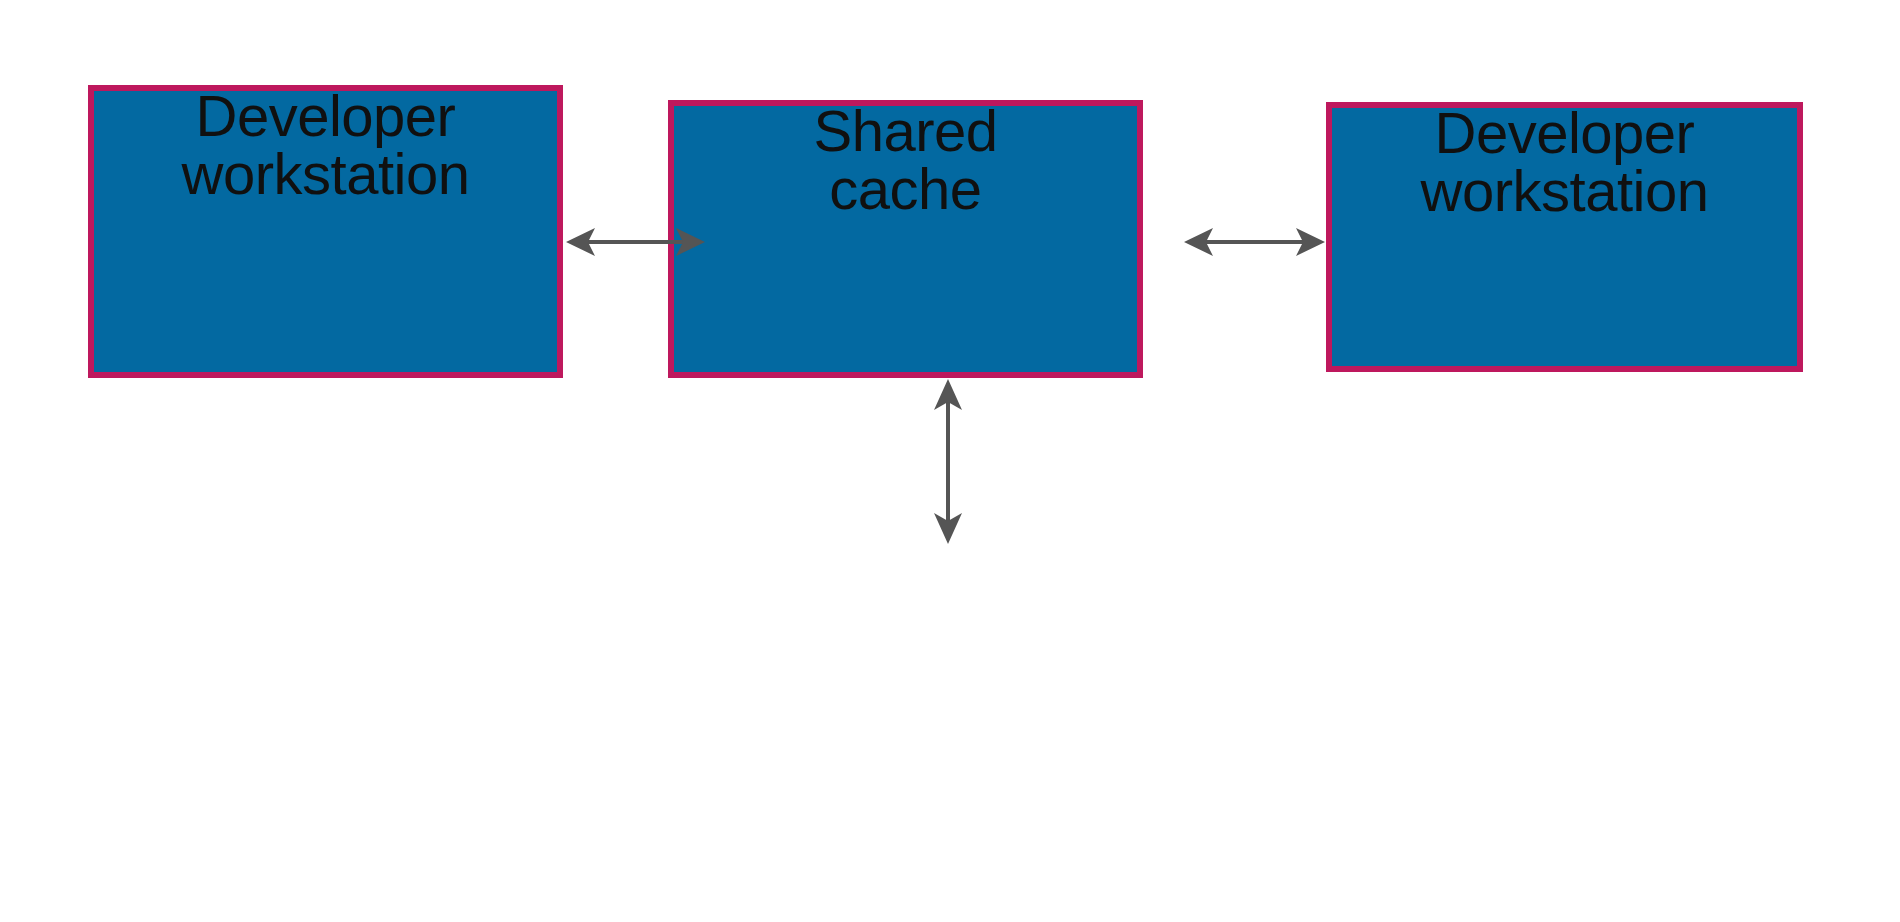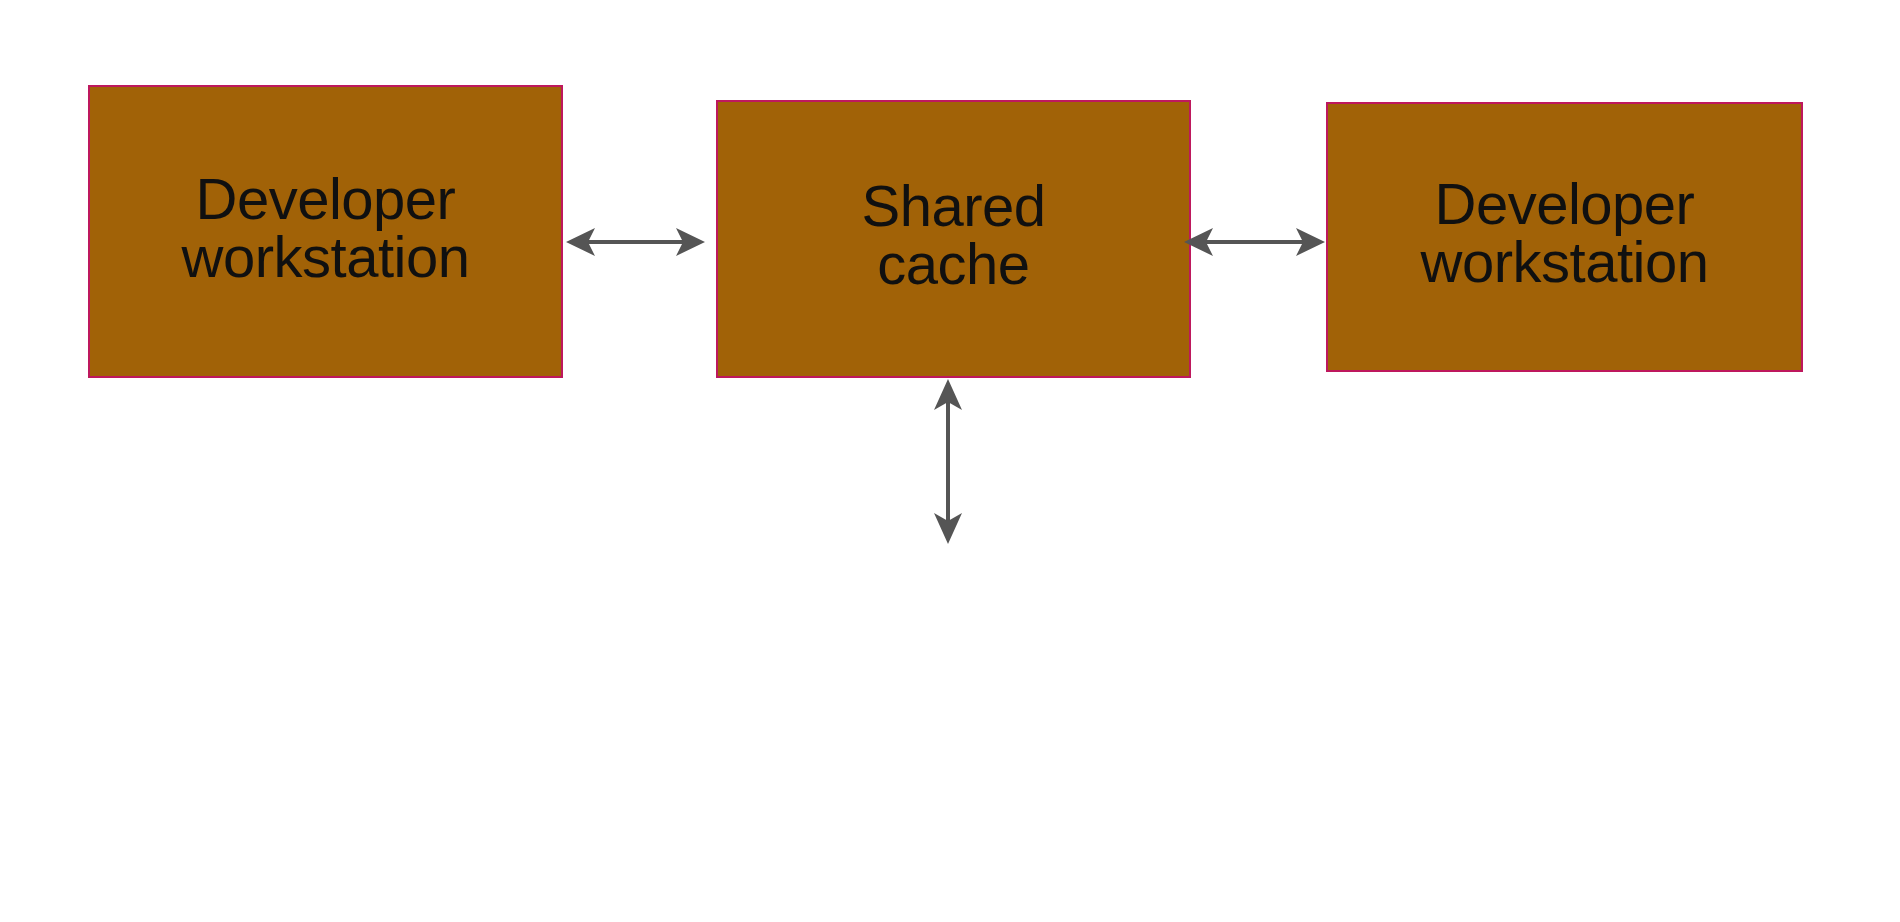--- a/index.html
+++ b/index.html
@@ -14,42 +14,42 @@
   #canvas {
     position: relative;
     width: 1900px;
     height: 922px;
     background: #ffffff;
     overflow: hidden;
   }
   .node {
     position: absolute;
     box-sizing: border-box;
-    background: #a16207;
-    border: 2px solid #be185d;
+    background: #0369a1;
+    border: 6px solid #be185d;
     display: flex;
-    align-items: center;
+    align-items: flex-start;
     justify-content: center;
     text-align: center;
   }
   .node-label {
     font-family: "Liberation Sans", sans-serif;
     font-size: 58px;
     line-height: 1.0;
     font-weight: 400;
     color: #101010;
     letter-spacing: -0.5px;
     white-space: pre-line;
     padding: 0 4px;
     position: relative;
     top: -4px;
   }
   
   #node-dev-left   { left: 88px;   top: 85px;  width: 475px; height: 293px; }
-  #node-shared     { left: 716px;  top: 100px; width: 475px; height: 278px; }
+  #node-shared     { left: 668px;  top: 100px; width: 475px; height: 278px; }
   #node-dev-right  { left: 1326px; top: 102px; width: 477px; height: 270px; }
   #node-ci         { left: 708px;  top: 545px; width: 475px; height: 275px; }
 
   .edge {
     position: absolute;
   }
   .edge svg { display: block; overflow: visible; }
 
   #edge-left-shared  { left: 563px;  top: 218px; width: 145px; height: 48px; }
   #edge-shared-right { left: 1181px; top: 218px; width: 147px; height: 48px; }

